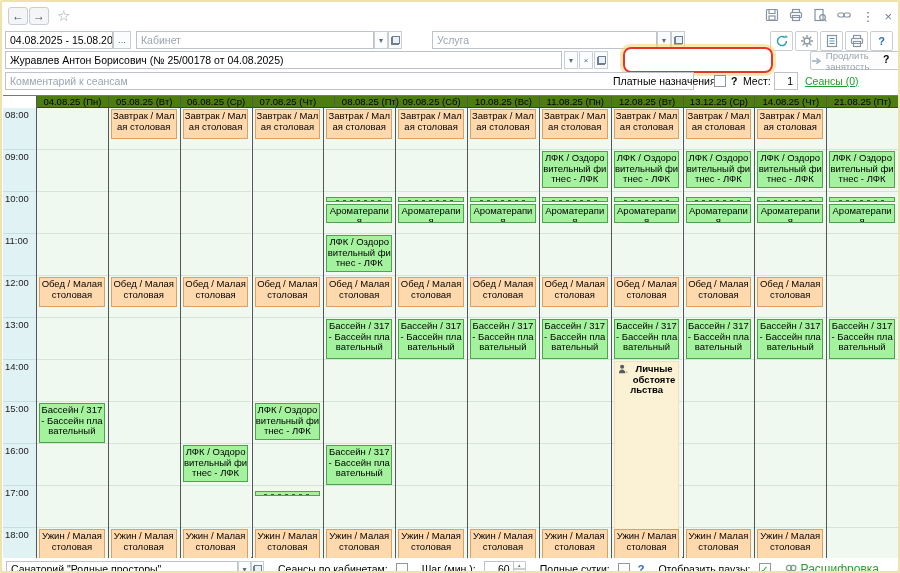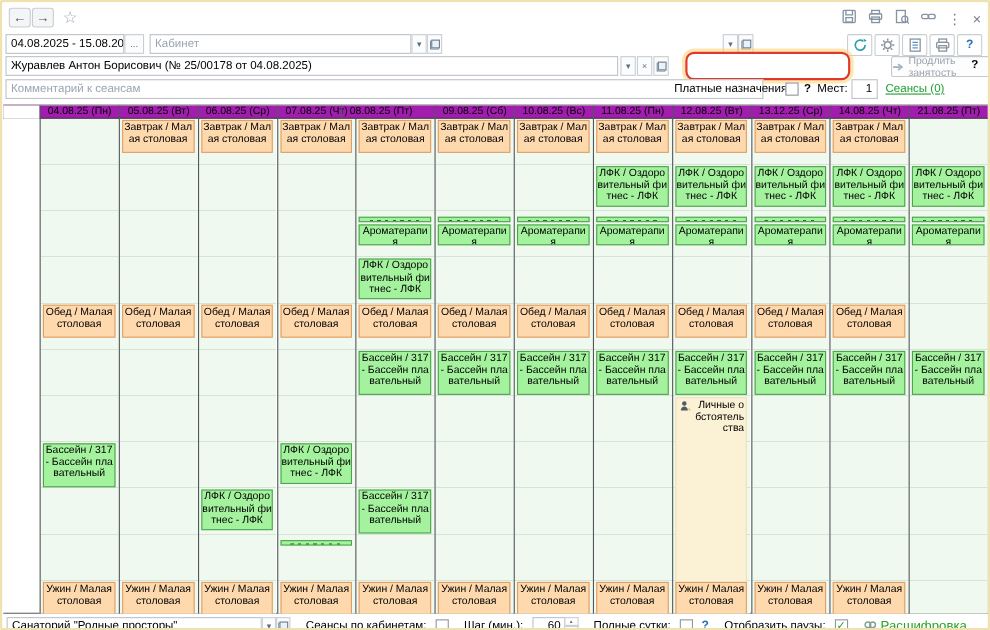--- a/index.html
+++ b/index.html
@@ -30,31 +30,31 @@
   .row4 { position:absolute; left:0; top:70px; width:100%; height:20px; }
   .btn { border:1px solid #C4C9CE; border-radius:2px; background:#FDFDFD; font-size:9.5px; color:#111; display:flex; align-items:center; justify-content:center; gap:4px; }
   .btn.disabled { color:#9AA4AE;margin-left:32px; }
   .annot { position:absolute; border:2px solid #E0382D; border-radius:8px; box-shadow:0 0 0 3px rgba(252,212,108,0.55); pointer-events:none; }
   .lbl { position:absolute; font-size:10.5px; color:#000; top:3px; }
   .cb { width:12px; height:12px; border:1px solid #8E979F; background:#fff; display:inline-block; text-align:center; line-height:11px; font-size:10px; color:#1E9E30; font-weight:bold; }
   .green-link { color:#1E9E30; text-decoration:underline; font-size:10.5px; }
 
   
   .grid { position:absolute; left:1px; top:93px; width:896px; height:463px; border-top:1px solid #777; border-bottom:1px solid #666; border-right:1px solid #53575B; }
-  .ghead { position:absolute; left:0; top:0; width:100%; height:12px; background:#a21caf; border-bottom:1px solid #3E3E3E; }
+  .ghead { position:absolute; left:0; top:0; width:100%; height:12px; background:#4d7c0f; border-bottom:1px solid #3E3E3E; }
   .ghcell { position:absolute; top:0; height:12px; font-size:9.5px; line-height:11px; text-align:center; color:#000; border-left:1px solid #53575B; overflow:hidden; white-space:nowrap; }
   .gcorner { position:absolute; left:0; top:0; height:12px; background:#fff; }
   .gbody { position:absolute; left:0; top:12px; width:100%; height:450px; overflow:hidden; }
   .gutter { position:absolute; left:0; top:0; height:100%; background-color:#E1F2F4;
             background-image:repeating-linear-gradient(to bottom, transparent 0, transparent 41px, #C9DEE0 41px, #C9DEE0 42px); }
   .gut-label { position:absolute; left:2px; font-size:9.5px; color:#1A1A1A; }
   .day-col { position:absolute; top:0; height:100%; border-left:1px solid #53575B; background-color:#F0F9F0;
              background-image:repeating-linear-gradient(to bottom, transparent 0, transparent 41px, #D6E4D6 41px, #D6E4D6 42px); }
   .ev { position:absolute; left:2px; right:3px; overflow:hidden; font-size:9.5px; line-height:10.5px; text-align:center; word-break:break-all; padding-top:1px; z-index:1; }
-  .ev.busy { text-align:right; z-index:0; padding:2px 2px 0 2px; }
+  .ev.busy { text-align:center; z-index:0; padding:2px 2px 0 2px;font-weight:bold; }
   .ev.sliver { padding:0; }
   .ev.sliver::after { content:""; display:block; margin:2px auto 0; width:72%; height:2px;
                       background:repeating-linear-gradient(to right, #2F6F2F 0, #2F6F2F 3px, transparent 3px, transparent 7px); }
   .busy-ico { float:left; margin:0 3px 0 1px; }
 
   
   .footer { position:absolute; left:4px; top:558px; width:892px; height:18px; display:flex; align-items:center; font-size:10.5px; color:#000; }
   .footer .gap-s { margin-left:8px; } .footer .gap-m { margin-left:14px; }
   .fld-inline { height:17px; border:1px solid #BDC3C9; background:#fff; font-size:10.5px; line-height:15px; padding:0 4px; overflow:hidden; white-space:nowrap; }
   .mini-inline { width:13px; height:17px; border:1px solid #C9CED3; background:#FBFCFD; font-size:8px; color:#5E6E7E; display:flex; align-items:center; justify-content:center; }
@@ -101,20 +101,21 @@
   <div class="row2">
     <div class="field" style="left:3px;width:108px">04.08.2025 - 15.08.2025</div>
     <div class="mini mini-abs" style="left:111px;width:18px">
         <span style="font-size:9px;color:#5E6E7E">...</span>
       </div>
     <div class="field ph" style="left:134px;width:238px">Кабинет</div>
     <div class="mini mini-abs" style="left:372px">▾</div>
     <div class="mini mini-abs" style="left:386px">
         <span class="ico-open"></span>
       </div>
+    <div class="field ph" style="left:430px;width:225px">Услуга</div>
     <div class="mini mini-abs" style="left:655px">▾</div>
     <div class="mini mini-abs" style="left:669px">
         <span class="ico-open"></span>
       </div>
     <div class="toolbtn" style="left:768px">
         <svg width="14" height="14" viewBox="0 0 14 14" fill="none">
           <path d="M11.5 7a4.5 4.5 0 1 1-1.6-3.4" stroke="#2F9FAE" stroke-width="1.5"></path>
           <path d="M10 1l0.5 3L13 3z" fill="#2F9FAE"></path>
         </svg>
       </div>
@@ -169,30 +170,43 @@
     <a class="green-link" style="position:absolute;left:803px;top:3px">Сеансы (0)</a>
   </div>
 
   <div class="grid">
     <div class="ghead" id="ghead">
         <div class="gcorner" style="width: 33px;"></div>
         <div class="ghcell" style="left: 33px; width: 71.8333px;">04.08.25 (Пн)</div>
         <div class="ghcell" style="left: 104.833px; width: 71.8333px;">05.08.25 (Вт)</div>
         <div class="ghcell" style="left: 176.667px; width: 71.8333px;">06.08.25 (Ср)</div>
         <div class="ghcell" style="left: 248.5px; width: 71.8333px;">07.08.25 (Чт)</div>
-        <div class="ghcell" style="left: 307px; width: 71.8333px;">08.08.25 (Пт)</div>
+        <div class="ghcell" style="left: 331px; width: 71.8333px;">08.08.25 (Пт)</div>
         <div class="ghcell" style="left: 392.167px; width: 71.8333px;">09.08.25 (Сб)</div>
         <div class="ghcell" style="left: 464px; width: 71.8333px;">10.08.25 (Вс)</div>
         <div class="ghcell" style="left: 535.833px; width: 71.8333px;">11.08.25 (Пн)</div>
         <div class="ghcell" style="left: 607.667px; width: 71.8333px;">12.08.25 (Вт)</div>
         <div class="ghcell" style="left: 679.5px; width: 71.8333px;">13.12.25 (Ср)</div>
         <div class="ghcell" style="left: 751.333px; width: 71.8333px;">14.08.25 (Чт)</div>
         <div class="ghcell" style="left: 823.167px; width: 71.8333px;">21.08.25 (Пт)</div>
       </div>
     <div class="gbody" id="gbody">
+        <div class="gutter" style="width: 33px; background-color: rgb(225, 242, 244);">
+          <div class="gut-label" style="top: 1px;">08:00</div>
+          <div class="gut-label" style="top: 43px;">09:00</div>
+          <div class="gut-label" style="top: 85px;">10:00</div>
+          <div class="gut-label" style="top: 127px;">11:00</div>
+          <div class="gut-label" style="top: 169px;">12:00</div>
+          <div class="gut-label" style="top: 211px;">13:00</div>
+          <div class="gut-label" style="top: 253px;">14:00</div>
+          <div class="gut-label" style="top: 295px;">15:00</div>
+          <div class="gut-label" style="top: 337px;">16:00</div>
+          <div class="gut-label" style="top: 379px;">17:00</div>
+          <div class="gut-label" style="top: 421px;">18:00</div>
+        </div>
         <div class="day-col" style="left: 33px; width: 71.8333px; background-color: rgb(240, 249, 240);">
           <div class="ev meal" title="Обед / Малая столовая" style="top: 169px; height: 29.5px; background: rgb(255, 217, 174); border: 1px solid rgb(222, 159, 99);">Обед / Малая столовая</div>
           <div class="ev proc" title="Бассейн / 317 - Бассейн плавательный" style="top: 295px; height: 40px; background: rgb(164, 242, 158); border: 1px solid rgb(79, 162, 79);">Бассейн / 317 - Бассейн плавательный</div>
           <div class="ev meal" title="Ужин / Малая столовая" style="top: 421px; height: 29.5px; background: rgb(255, 217, 174); border: 1px solid rgb(222, 159, 99);">Ужин / Малая столовая</div>
         </div>
         <div class="day-col" style="left: 104.833px; width: 71.8333px; background-color: rgb(240, 249, 240);">
           <div class="ev meal" title="Завтрак / Малая столовая" style="top: 1px; height: 29.5px; background: rgb(255, 217, 174); border: 1px solid rgb(222, 159, 99);">Завтрак / Малая столовая</div>
           <div class="ev meal" title="Обед / Малая столовая" style="top: 169px; height: 29.5px; background: rgb(255, 217, 174); border: 1px solid rgb(222, 159, 99);">Обед / Малая столовая</div>
           <div class="ev meal" title="Ужин / Малая столовая" style="top: 421px; height: 29.5px; background: rgb(255, 217, 174); border: 1px solid rgb(222, 159, 99);">Ужин / Малая столовая</div>
         </div>

